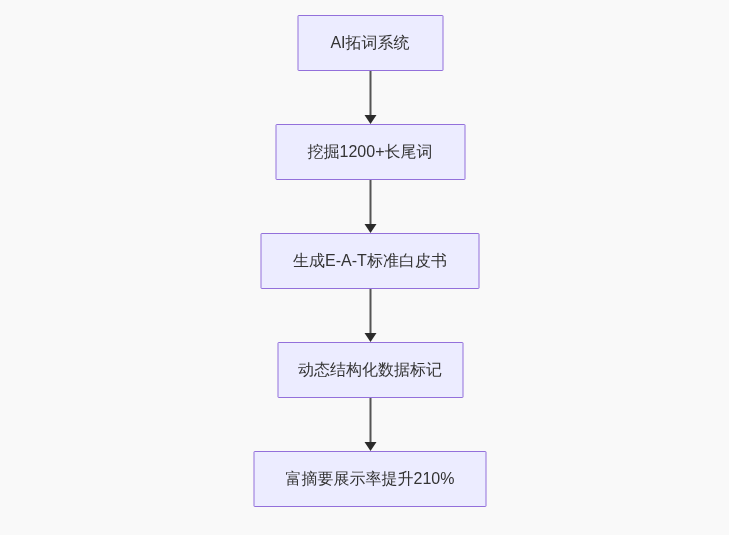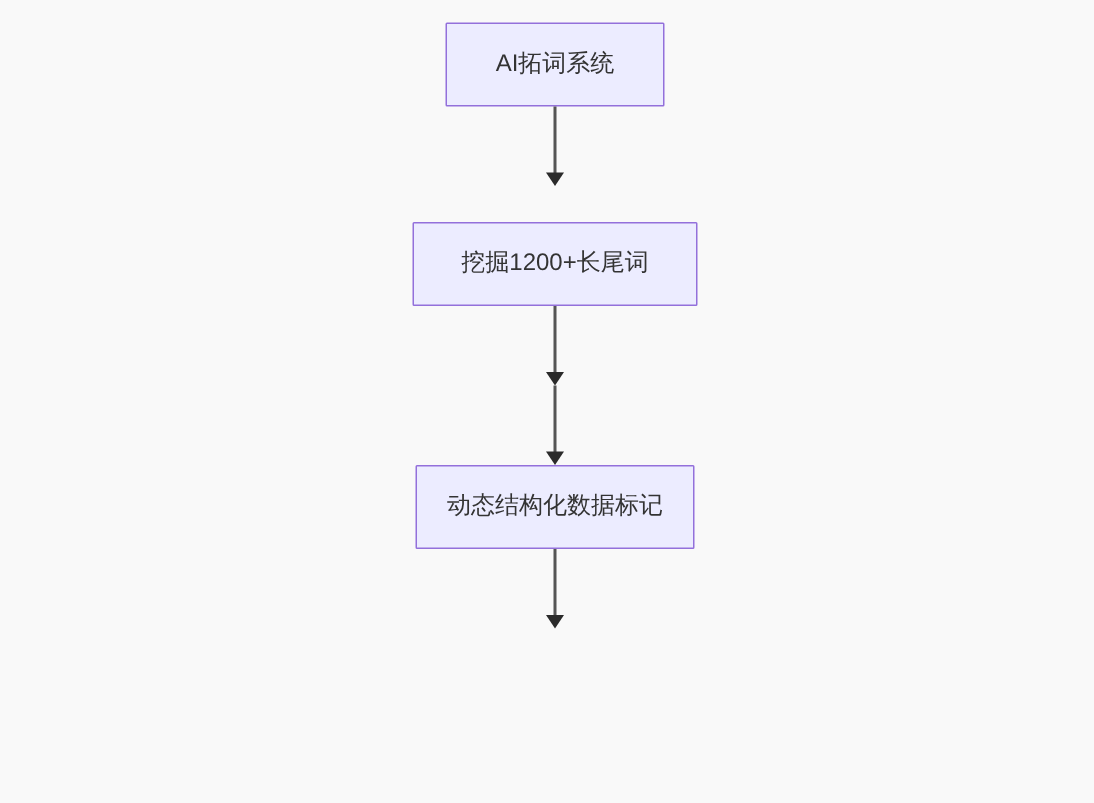--- a/index.html
+++ b/index.html
@@ -32,21 +32,21 @@
     line-height: 1;
     height: 56px;
     display: flex;
     align-items: center;
     justify-content: center;
     text-align: center;
     white-space: nowrap;
     border-radius: 1px;
   }
   .node.n1 { width: 146px; }
-  .node.n2 { width: 190px; margin-top: 24px; }
+  .node.n2 { width: 190px; }
   .node.n3 { width: 219px; }
   .node.n4 { width: 186px; }
   .node.n5 { width: 233px; }
   .edge {
     position: relative;
     width: 12px;
     height: 53px;
   }
   .edge .line {
     position: absolute;
@@ -86,30 +86,36 @@
 
     <div class="node n2">
       <span>挖掘1200+长尾词</span>
     </div>
 
     <div class="edge">
       <span class="line"></span>
       <span class="head"></span>
     </div>
 
+    <div class="node n3">
+      <span>生成E-A-T标准白皮书</span>
+    </div>
 
     <div class="edge">
       <span class="line"></span>
       <span class="head"></span>
     </div>
 
     <div class="node n4">
       <span>动态结构化数据标记</span>
     </div>
 
     <div class="edge">
       <span class="line"></span>
       <span class="head"></span>
     </div>
 
+    <div class="node n5">
+      <span>富摘要展示率提升210%</span>
+    </div>
 
   </div>
 </div>
 
 </body></html>

